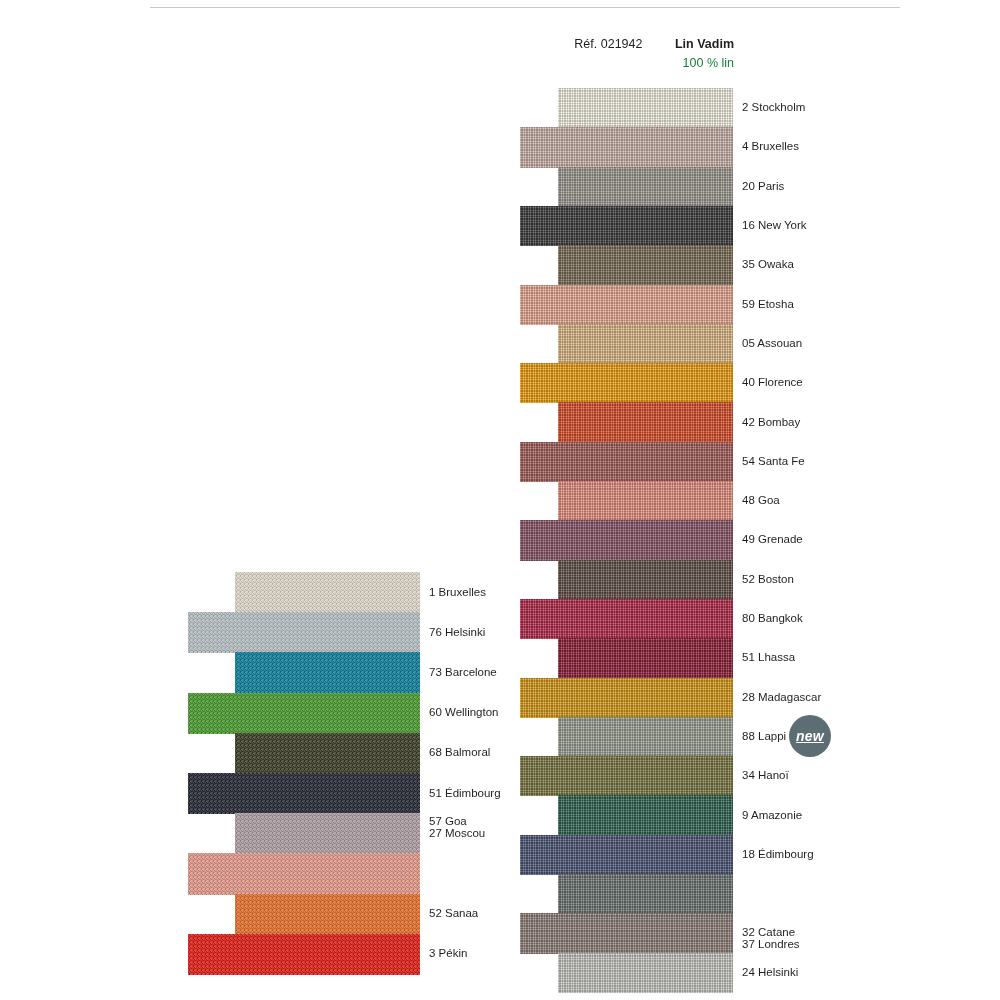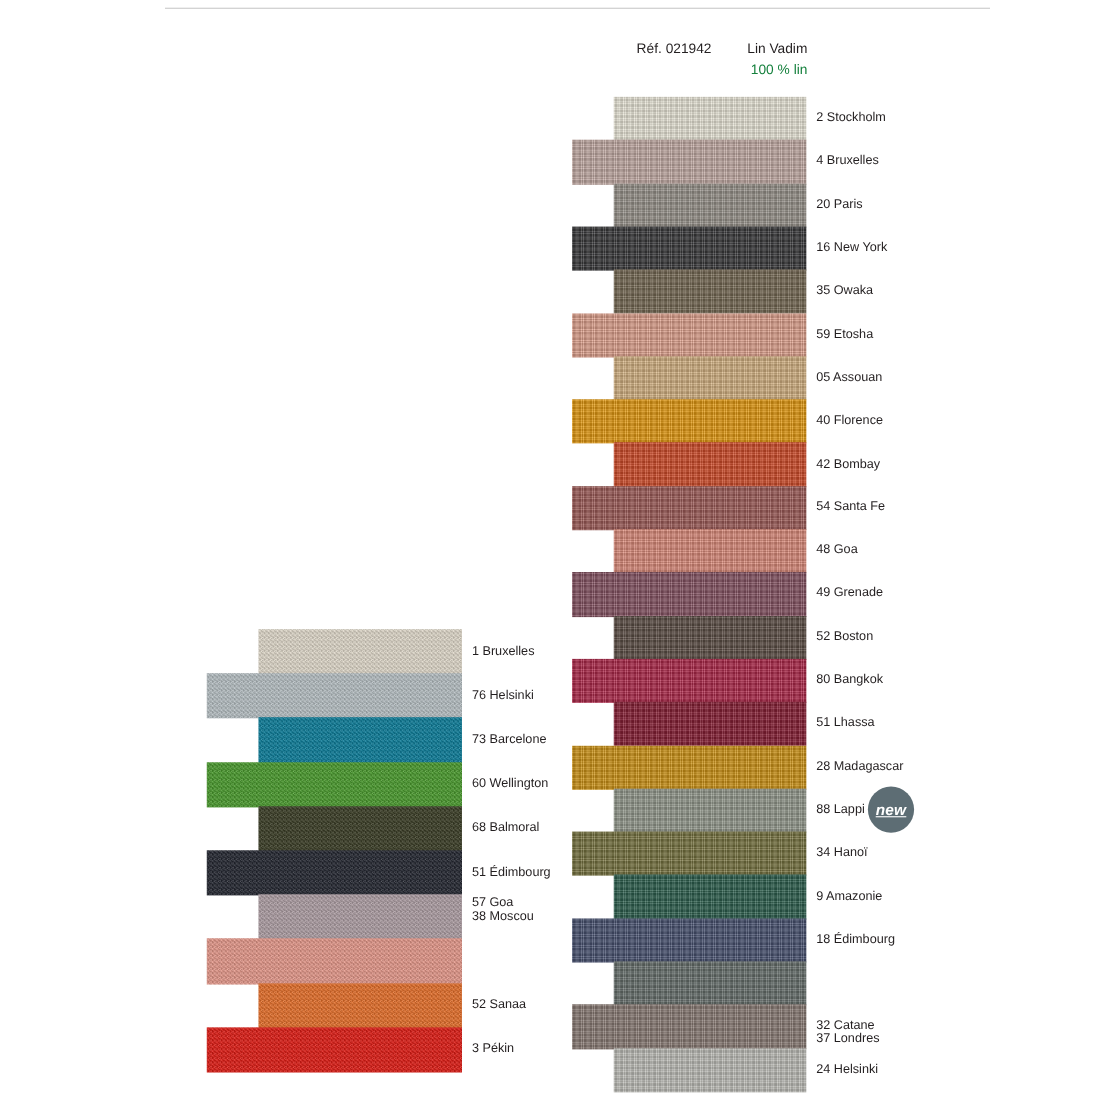--- a/index.html
+++ b/index.html
@@ -18,21 +18,21 @@
     background:#c9c9c9;
   }
 
   
   .header{
     position:absolute;right:266px;top:36px;
     text-align:right;line-height:1.35;
   }
   .header .ref-line{font-size:12.5px;color:#231f20;white-space:nowrap;}
   .header .ref-label{font-weight:400;}
-  .header .ref-name{font-weight:400;padding-left:29px;}
+  .header .ref-name{font-weight:700;padding-left:29px;}
   .header .compo{font-size:12.5px;color:#15803d;margin-top:2px;white-space:nowrap;}
 
   
   .col{position:absolute;}
   #col-right{left:0;top:0;}
   #col-left{left:0;top:0;}
   .sw{
     position:absolute;top:0;height:100%;
     background-repeat:repeat;
     background-size:6px 6px, 6px 6px, 100% 100%;
@@ -147,21 +147,21 @@
       <div class="lab" style="left: 429px; top: 626.8px;">76 Helsinki</div>
       <div class="sw weave-twill" style="left: 235px; top: 652.4px; width: 185px; height: 41.2px; --c: #0b7e9b;"></div>
       <div class="lab" style="left: 429px; top: 667px;">73 Barcelone</div>
       <div class="sw weave-twill" style="left: 188px; top: 692.6px; width: 232px; height: 41.2px; --c: #4a9c2d;"></div>
       <div class="lab" style="left: 429px; top: 707.2px;">60 Wellington</div>
       <div class="sw weave-twill" style="left: 235px; top: 732.8px; width: 185px; height: 41.2px; --c: #3a3d25;"></div>
       <div class="lab" style="left: 429px; top: 747.4px;">68 Balmoral</div>
       <div class="sw weave-twill" style="left: 188px; top: 773px; width: 232px; height: 41.2px; --c: #232630;"></div>
       <div class="lab" style="left: 429px; top: 787.6px;">51 Édimbourg</div>
       <div class="sw weave-twill" style="left: 235px; top: 813.2px; width: 185px; height: 41.2px; --c: #b0a0a6;"></div>
-      <div class="lab" style="left: 429px; top: 827.8px;">38 Moscou</div>
+      <div class="lab" style="left: 429px; top: 827.8px;">27 Moscou</div>
       <div class="sw weave-twill" style="left: 188px; top: 853.4px; width: 232px; height: 41.2px; --c: #e89a8c;"></div>
       <div class="lab" style="left: 429px; top: 816px; text-align: center;">57 Goa</div>
       <div class="sw weave-twill" style="left: 235px; top: 893.6px; width: 185px; height: 41.2px; --c: #e8702a;"></div>
       <div class="lab" style="left: 429px; top: 908.2px;">52 Sanaa</div>
       <div class="sw weave-twill" style="left: 188px; top: 933.8px; width: 232px; height: 41.2px; --c: #e21b14;"></div>
       <div class="lab" style="left: 429px; top: 948.4px;">3 Pékin</div>
     </div>
 
 </div>
 

